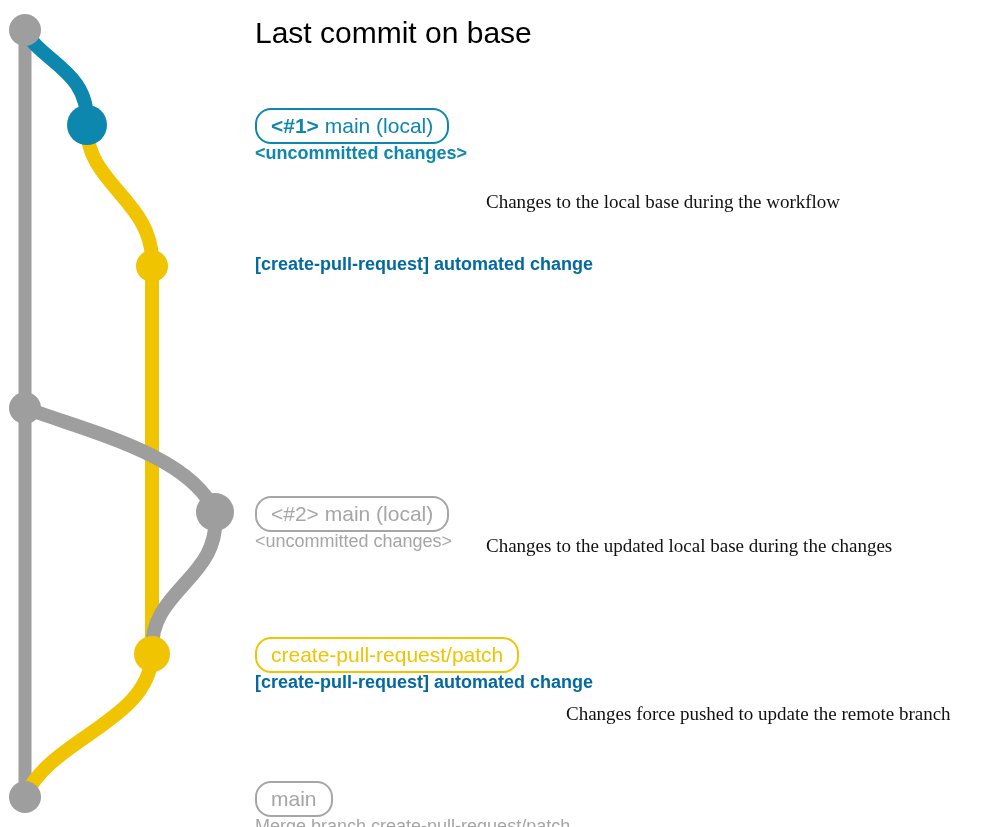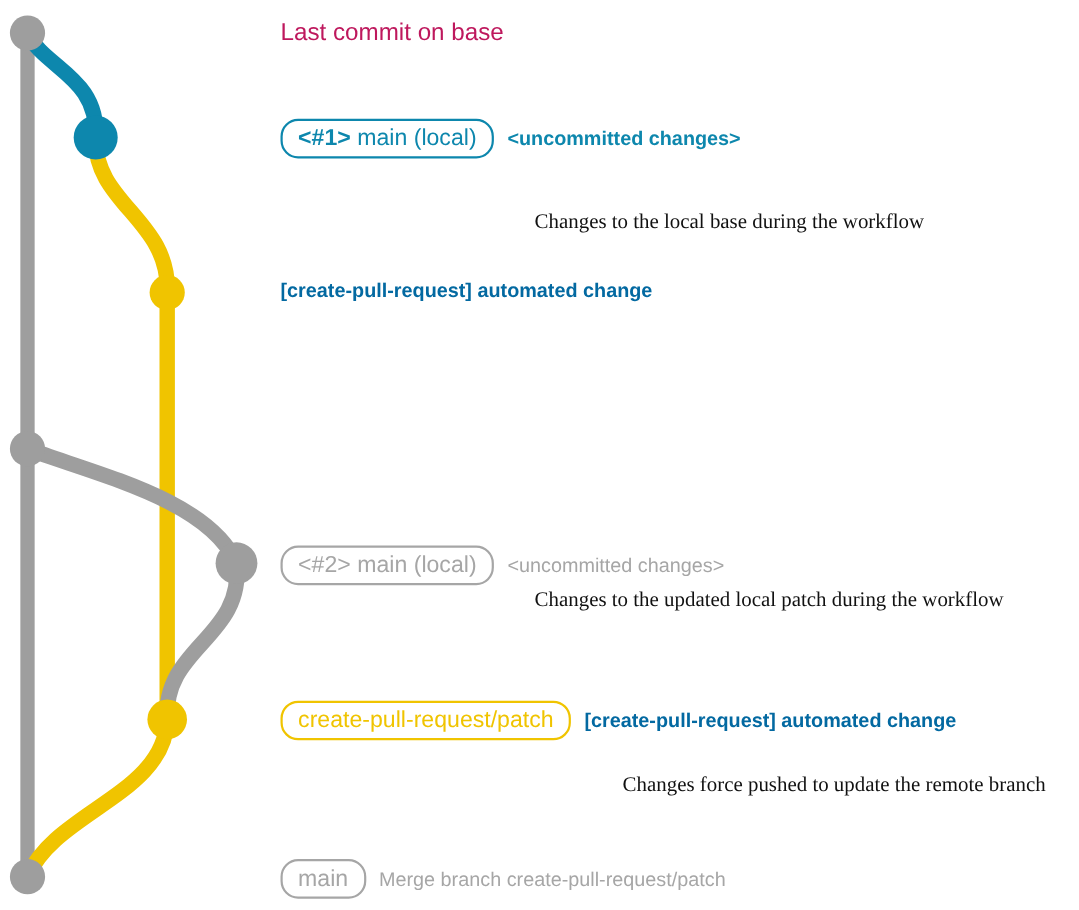--- a/index.html
+++ b/index.html
@@ -19,22 +19,23 @@
   #graph-svg {
     position: absolute;
     left: 0;
     top: 0;
     width: 981px;
     height: 827px;
   }
   .row {
     position: absolute;
     display: flex;
-    align-items: center;
+    align-items: flex-start;
     white-space: nowrap;
+    flex-direction: column;
   }
   .pill {
     display: inline-block;
     border: 2px solid #9e9e9e;
     border-radius: 16px;
     padding: 5px 14px 6px 14px;
     font-size: 21px;
     line-height: 1;
     color: #9e9e9e;
     background: #ffffff;
@@ -47,22 +48,22 @@
   .subject {
     font-size: 18px;
     line-height: 1;
     font-family: "Liberation Sans", sans-serif;
   }
   .subject.blue   { color: #0d87ad; font-weight: bold; }
   .subject.yellow { color: #0369a1; font-weight: bold; }
   .subject.gray   { color: #a6a6a6; font-weight: normal; }
   .plain-label {
     position: absolute;
-    font-size: 22px;
-    color: #be185d;
+    font-size: 30px;
+    color: #000000;
     font-family: "Liberation Sans", sans-serif;
     white-space: nowrap;
     text-align: center;
   }
   .desc {
     position: absolute;
     font-family: "Liberation Serif", serif;
     font-size: 19px;
     color: #111111;
     white-space: nowrap;
@@ -111,21 +112,21 @@
   <div class="row" style="left:255px; top:255px;">
     <span class="subject yellow">[create-pull-request] automated change</span>
   </div>
 
 
   <div class="row" style="left:255px; top:496px;">
     <span class="pill gray"><span>&lt;#2&gt;</span><span> main (local)</span></span>
     <span class="gap"></span>
     <span class="subject gray">&lt;uncommitted changes&gt;</span>
   </div>
-  <div class="desc" style="left:486px; top:535px;">Changes to the updated local patch during the workflow</div>
+  <div class="desc" style="left:486px; top:535px;">Changes to the updated local base during the changes</div>
 
   <div class="row" style="left:255px; top:637px;">
     <span class="pill yellow"><span>create-pull-request/patch</span></span>
     <span class="gap"></span>
     <span class="subject yellow">[create-pull-request] automated change</span>
   </div>
   <div class="desc" style="left:566px; top:677px;margin-top:26px;">Changes force pushed to update the remote branch</div>
 
   <div class="row" style="left:255px; top:781px;">
     <span class="pill gray"><span>main</span></span>

